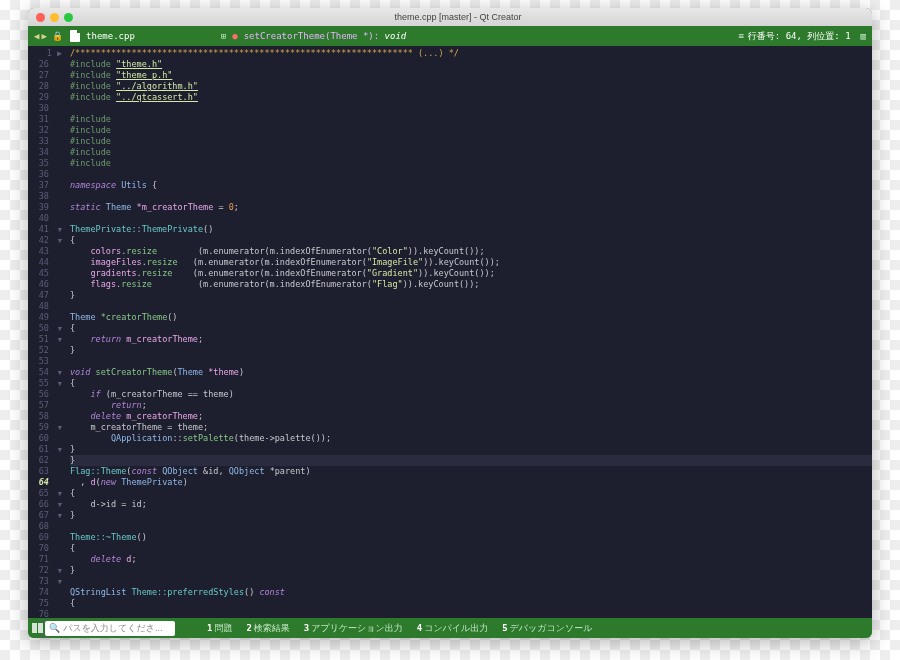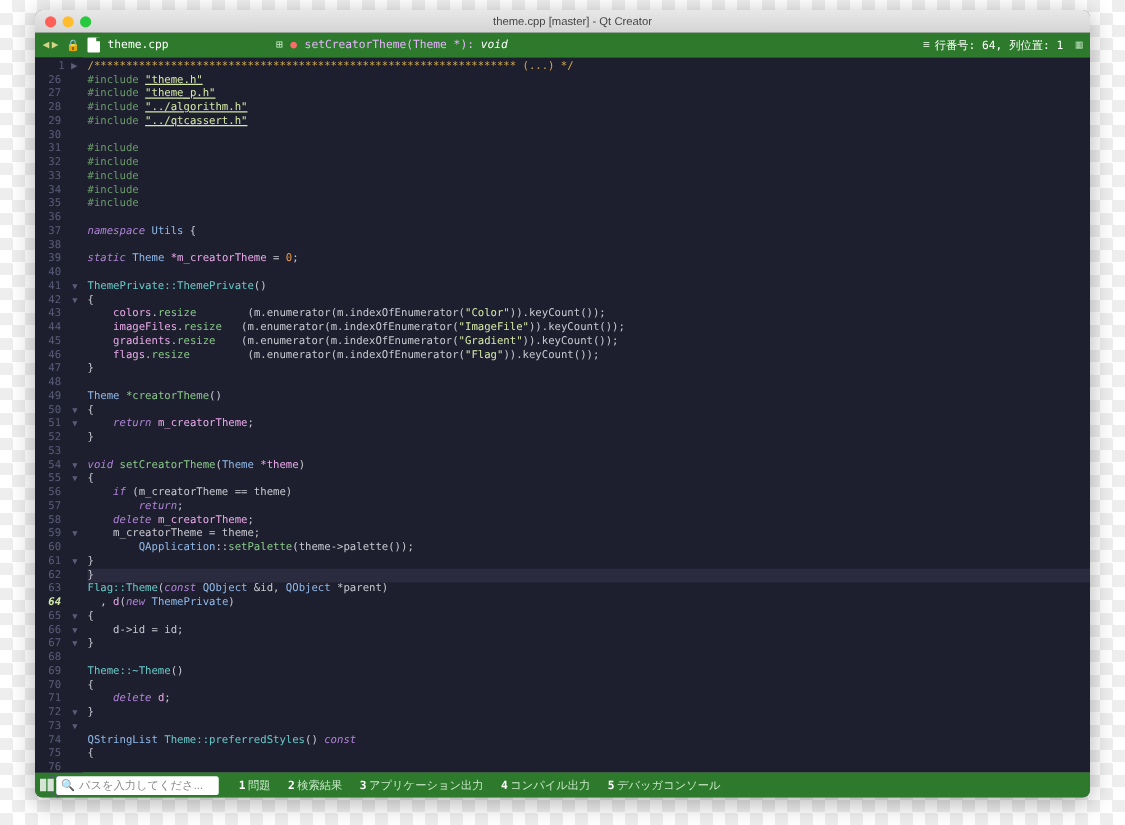--- a/index.html
+++ b/index.html
@@ -40,21 +40,21 @@
 .str { color: #d4e8a8; }
 .num { color: #e89850; }
 .mem { color: #e8a8e8; margin-top: 41px; }
 .cls { color: #68c8c8; }
 .curline { background: #2a2b3e; }
 .bottombar { height: 20px; background: #2d7a2d; display: flex; align-items: center; color: #fff; font-size: 9px; padding: 0 4px; gap: 2px; }
 .sidebar-toggle { display: flex; gap: 1px; }
 .sq { width: 5px; height: 10px; background: #fff; opacity: 0.8; }
 .search-box { background: #fff; color: #888; border-radius: 2px; padding: 1px 4px; display: flex; align-items: center; gap: 3px; width: 130px; font-family: -apple-system, sans-serif; }
 .search-icon { color: #888; }
-.pane-tabs { display: flex; gap: 2px; margin-left: 8px; }
+.pane-tabs { display: flex; gap: 2px; margin-left: 24px; }
 .pane-tab { padding: 2px 6px; color: #c8e8c8; cursor: pointer; }
 .pane-num { color: #fff; font-weight: bold; margin-right: 2px; }
 </style>
 </head>
 <body>
 
 <div class="window">
   <div class="titlebar">
     <div class="traffic">
       <div class="tl r"></div>

